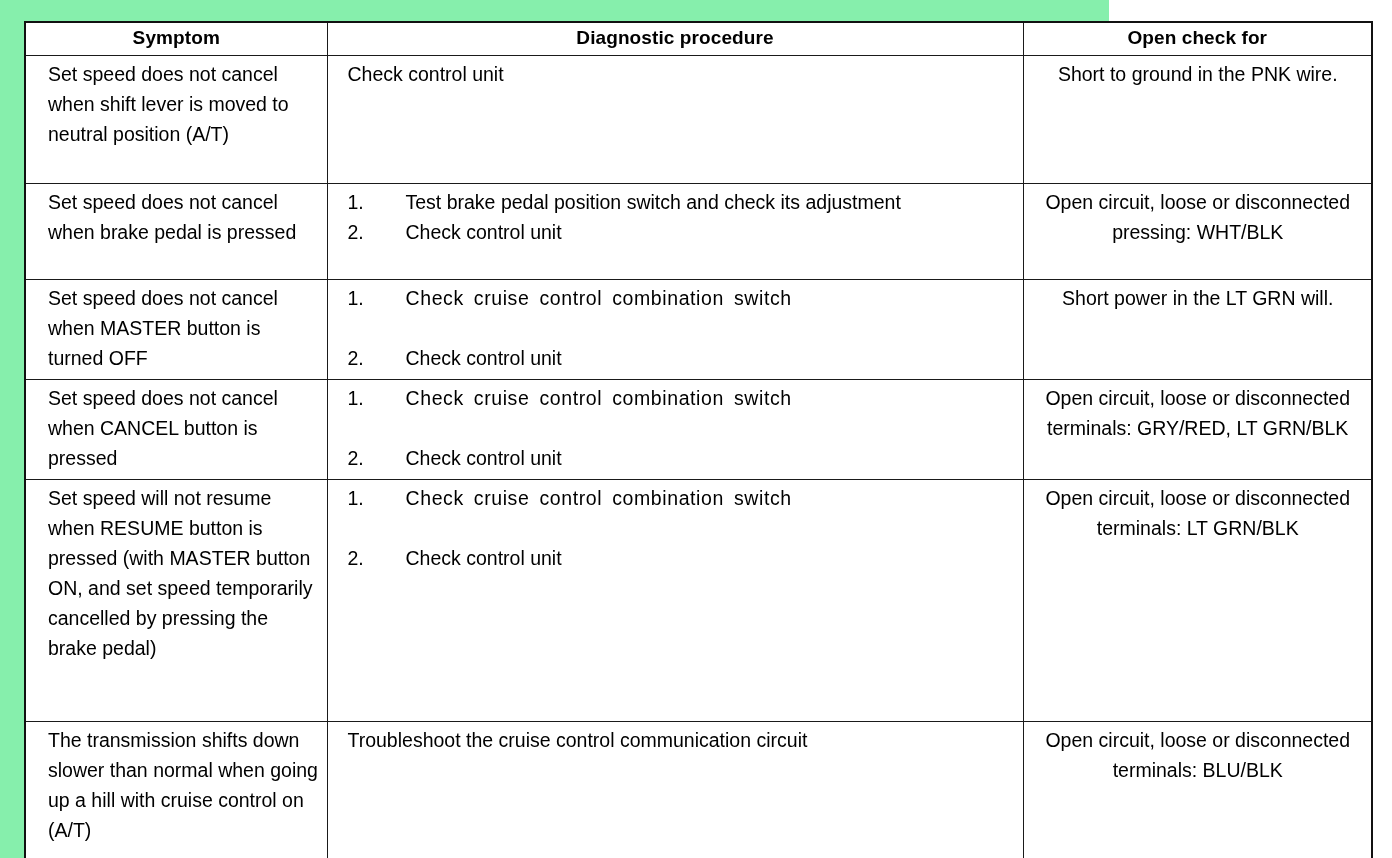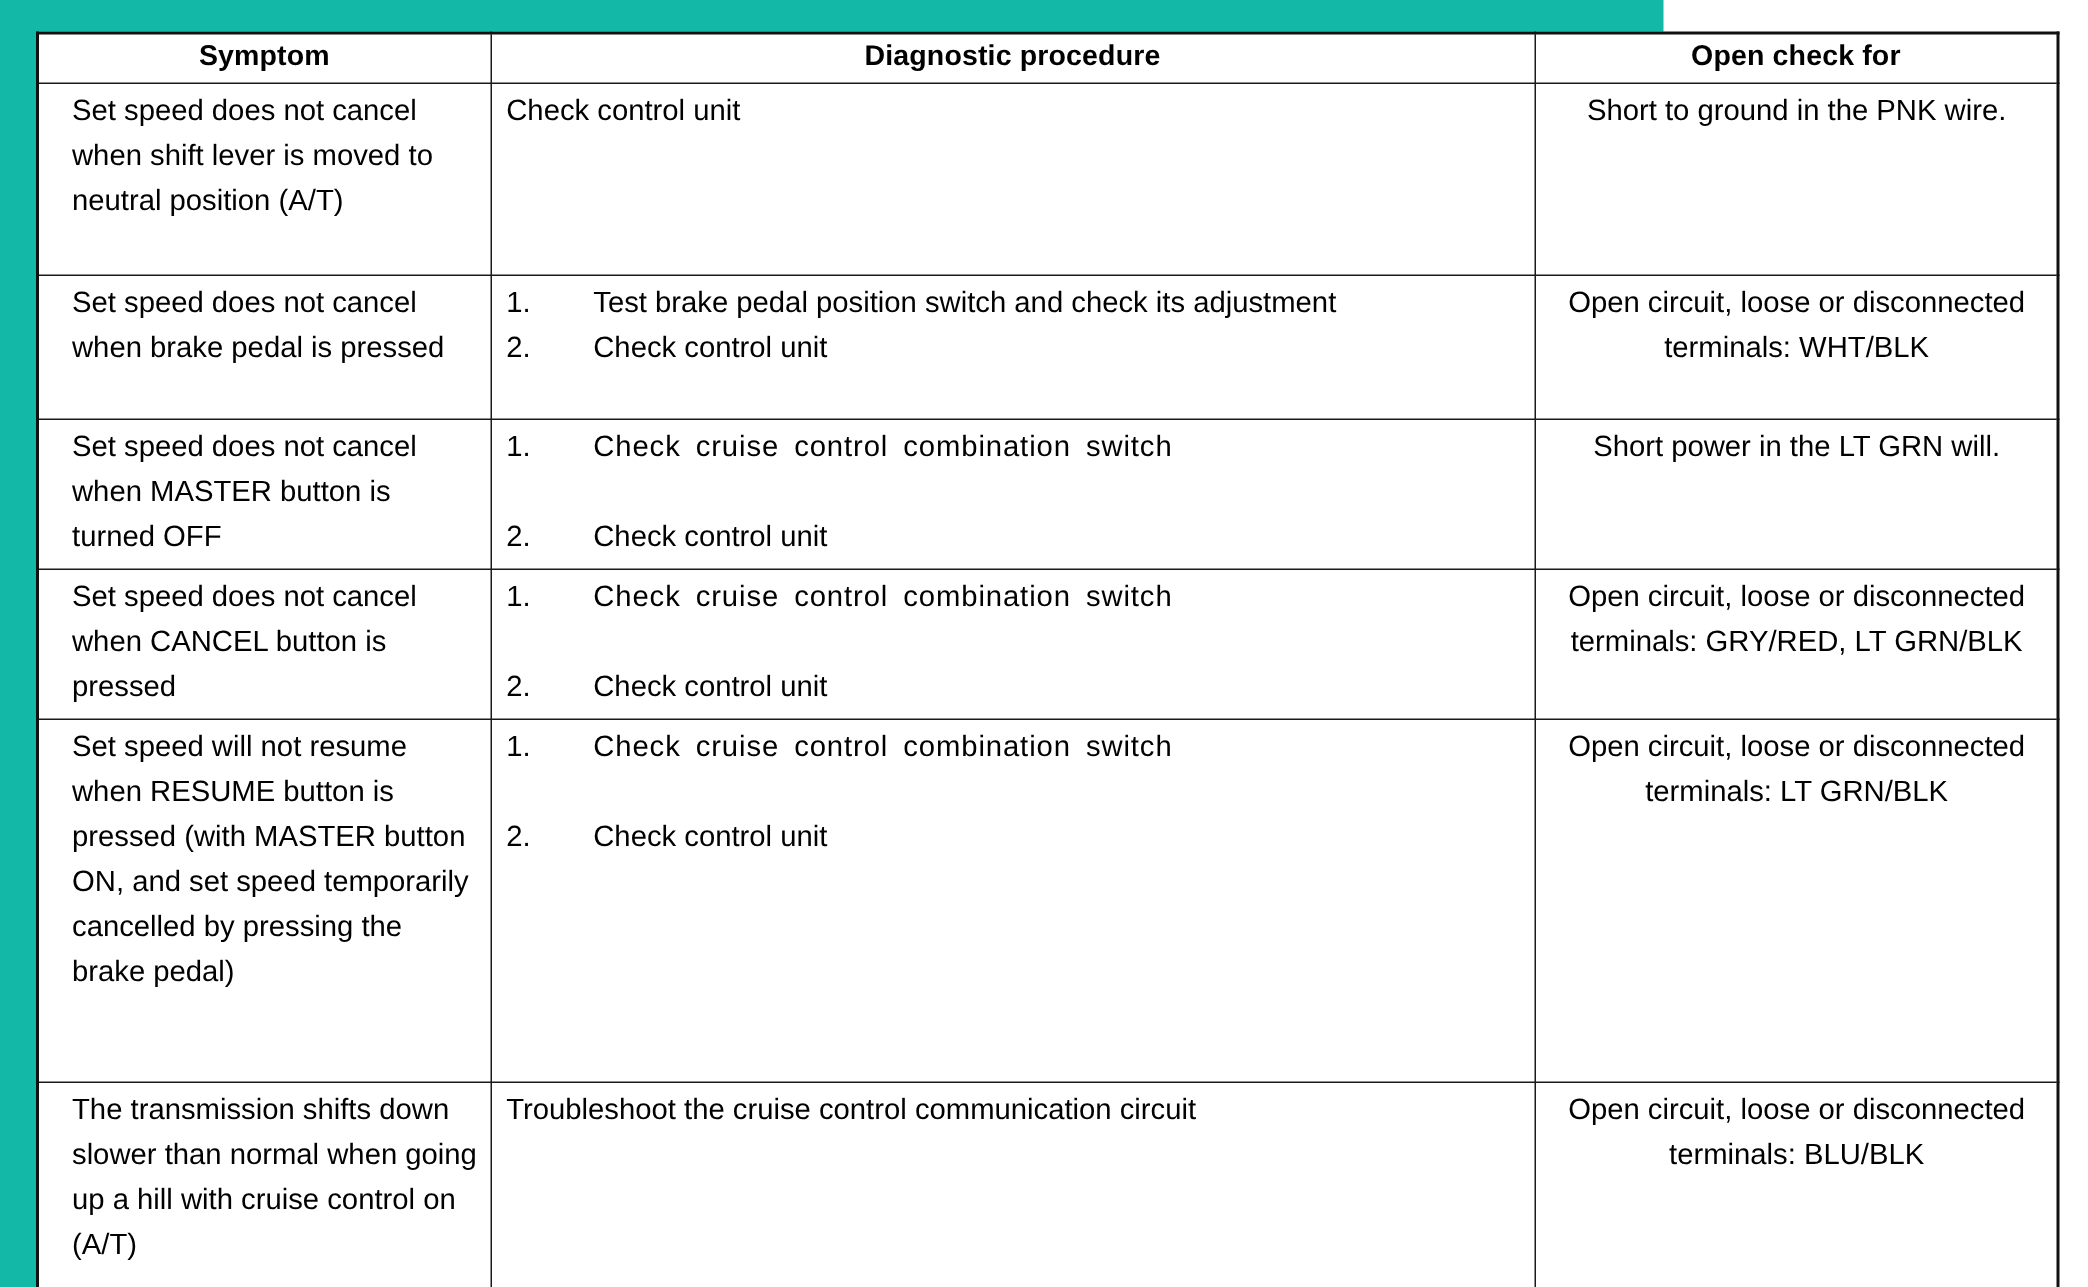--- a/index.html
+++ b/index.html
@@ -16,21 +16,21 @@
     position: relative;
     overflow: hidden;
   }
 
   
   .page {
     position: absolute;
     left: 0; top: 0;
     width: 1109px;
     height: 858px;
-    background: #14b8a6;
+    background: #86efac;
   }
 
   .table-wrap {
     position: absolute;
     left: 24px;
     top: 21px;
     width: 1347px;
   }
 
   table.troubleshoot {
@@ -67,21 +67,21 @@
 
   tbody td {
     vertical-align: top;
     font-size: 19.5px;
     line-height: 30px;
     padding: 3px 8px 6px 8px;
     font-weight: normal;
   }
 
   td.symptom-cell   { padding-left: 22px; }
-  td.procedure-cell { padding-left: 10px; }
+  td.procedure-cell { padding-left: 20px; }
   td.check-cell     { padding-left: 9px; text-align: center; }
 
   
   ol.steps {
     margin: 0;
     padding: 0;
     list-style: none;
   }
   ol.steps li {
     display: block;
@@ -157,21 +157,21 @@
               <li>
                 <span class="step-num">1.</span>
                 <span class="step-text">Test brake pedal position switch and check its adjustment</span>
               </li>
               <li>
                 <span class="step-num">2.</span>
                 <span class="step-text">Check control unit</span>
               </li>
             </ol>
           </td>
-          <td class="check-cell">Open circuit, loose or disconnected terminals: WHT/BLK</td>
+          <td class="check-cell">Open circuit, loose or disconnected pressing: WHT/BLK</td>
         </tr>
 
         <tr class="row-2">
           <td class="symptom-cell">Set speed does not cancel when MASTER button is turned OFF</td>
           <td class="procedure-cell">
             <ol class="steps spaced">
               <li>
                 <span class="step-num">1.</span>
                 <span class="step-text wide-spaced nowrap">Check cruise  control  combination  switch</span>
               </li>

